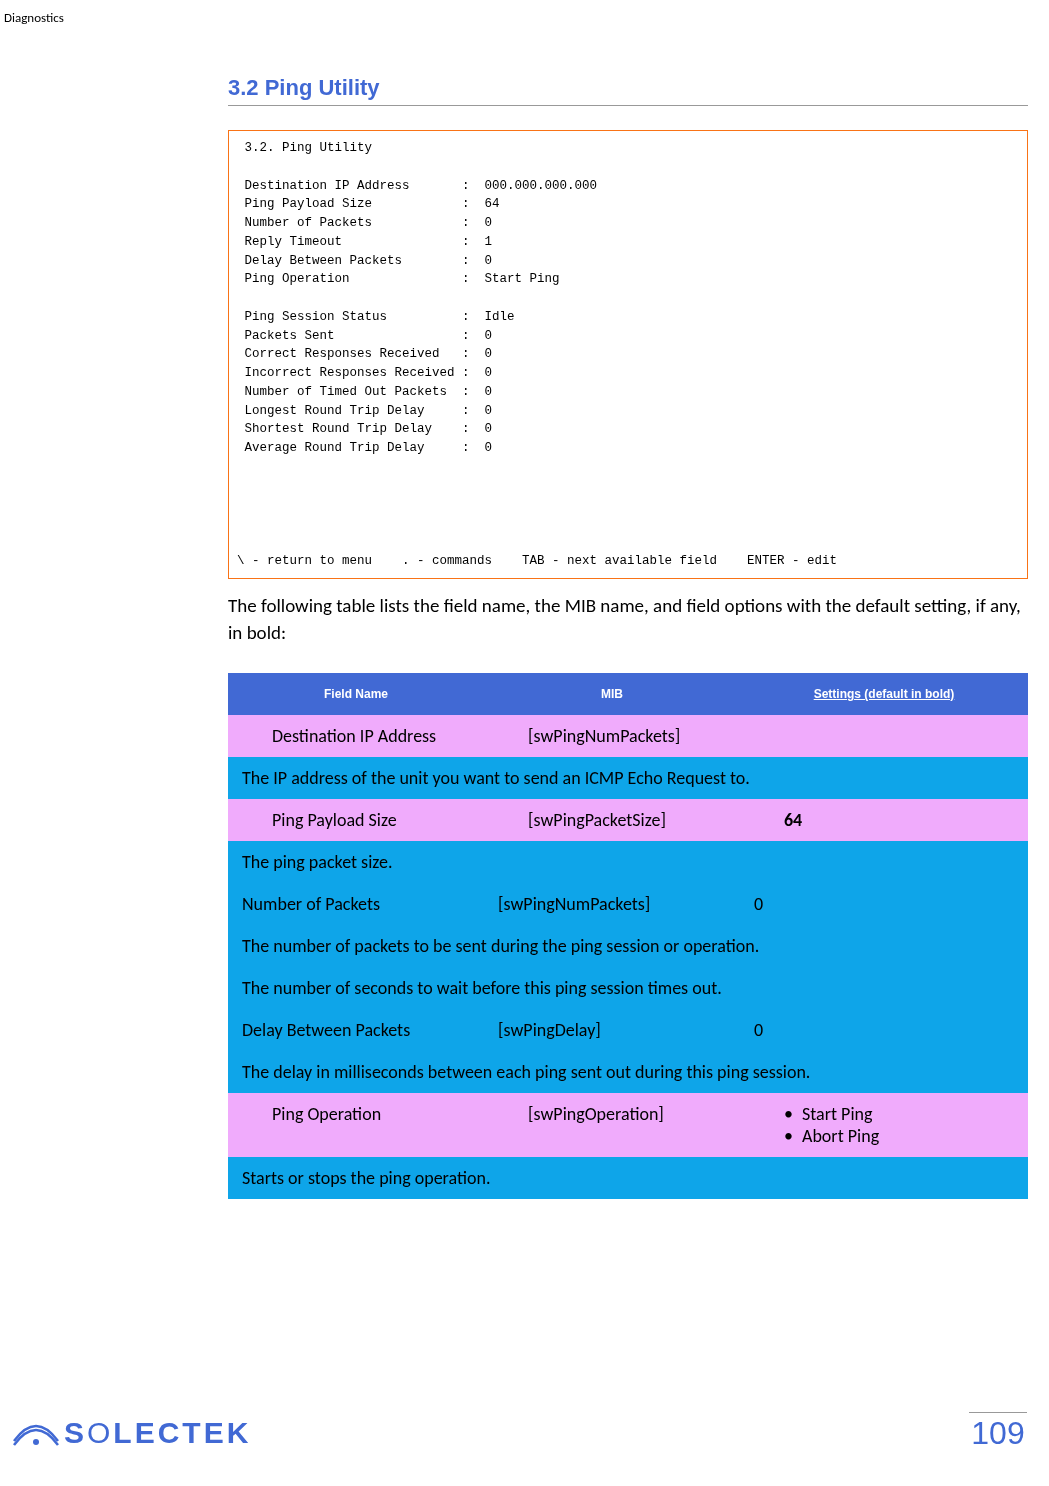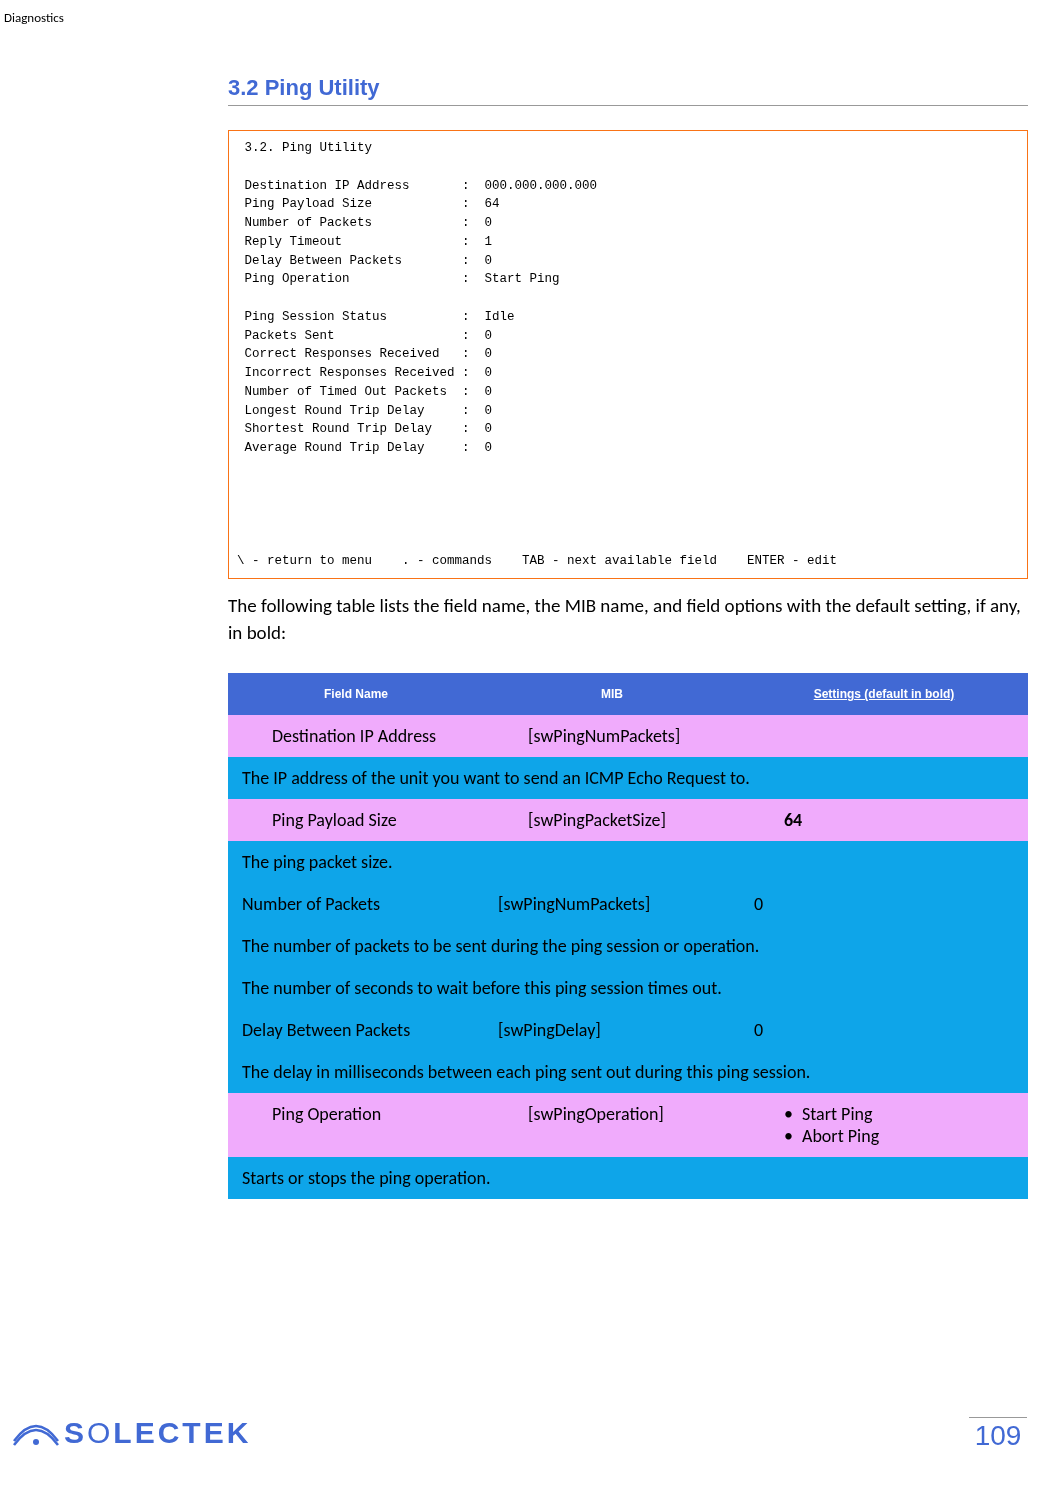--- a/index.html
+++ b/index.html
@@ -116,21 +116,21 @@
       color: #4169d4;
     }
     .thin-o { font-weight: 300; }
     .page-num {
       position: absolute;
       right: 22px;
       bottom: 14px;
       color: #4169d4;
       font-family: "Gill Sans", "Trebuchet MS", sans-serif;
       font-weight: 300;
-      font-size: 28px;
+      font-size: 32px;
       border-top: 1px solid #999;
       padding-top: 2px;
       width: 58px;
       text-align: center;
     }
   </style>
 </head>
 <body>
 
 <div class="header-label">Diagnostics</div>

